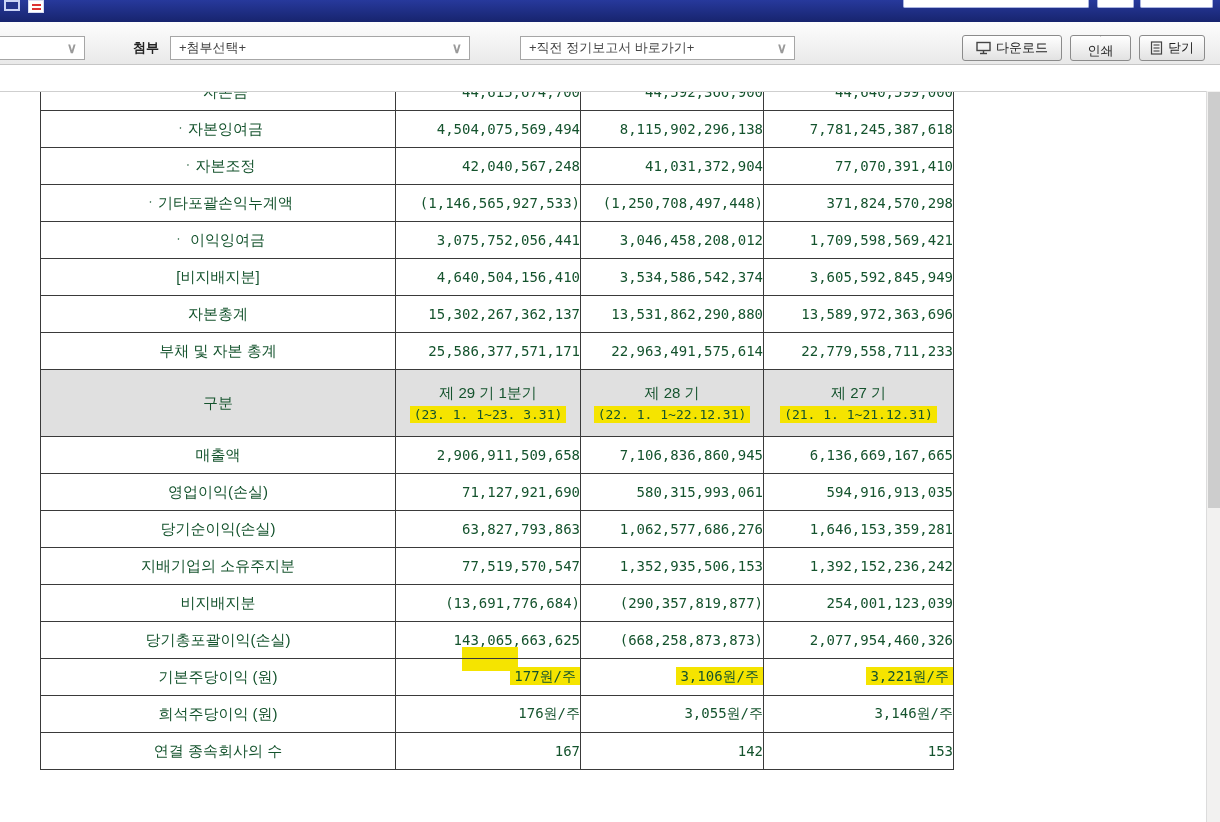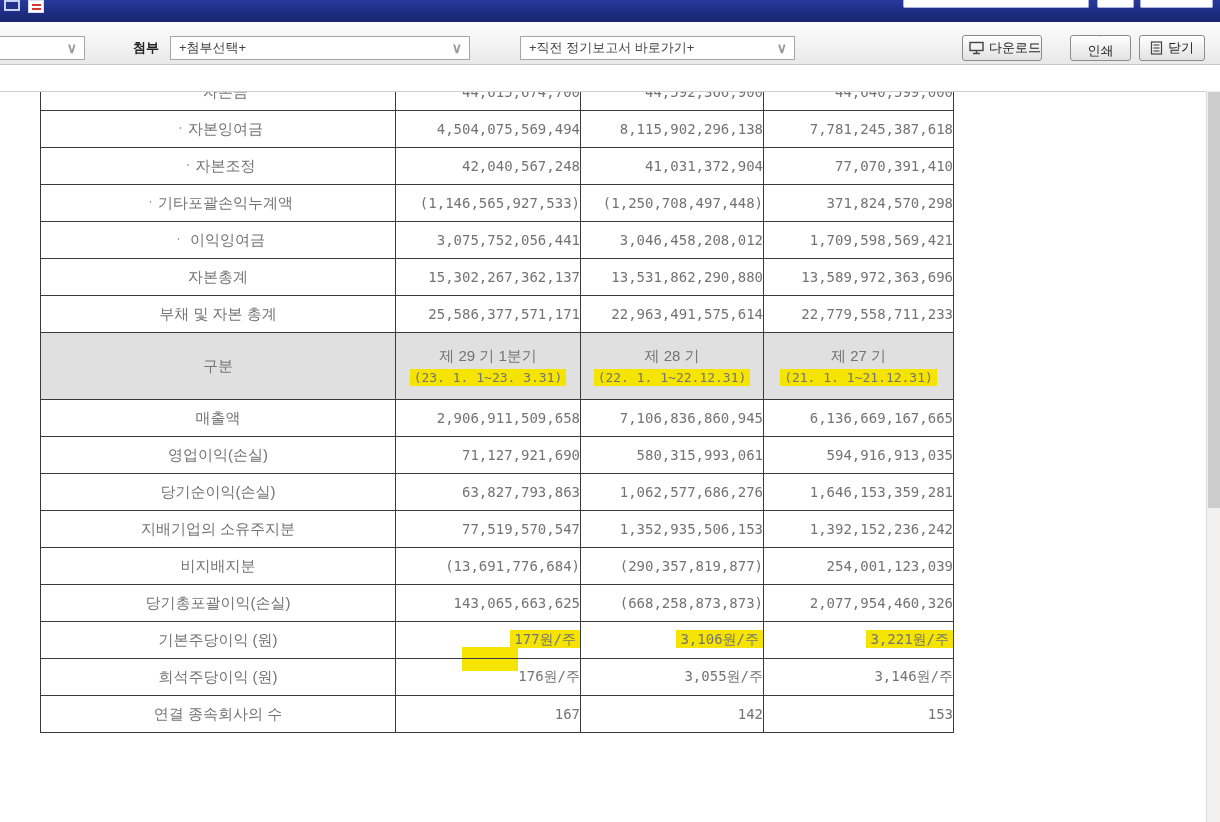--- a/index.html
+++ b/index.html
@@ -33,32 +33,32 @@
                font-size:14px; font-weight:bold; }
   .select-left   { left:-120px; width:205px; }
   .select-attach { left:170px;  width:300px; }
   .select-report { left:520px;  width:275px; }
   .attach-label { position:absolute; left:133px; top:14px; line-height:24px;
                   font-size:13px; font-weight:bold; color:#222; }
   .tb-btn { position:absolute; top:13px; height:26px; border:1px solid #8b8b8b; border-radius:3px;
             background:linear-gradient(#ffffff,#e2e2e2); font-size:13px; color:#222;
             display:flex; align-items:center; justify-content:center; gap:5px;
             font-family:inherit; cursor:pointer; }
-  .btn-download { left:962px;  width:80px;justify-content:flex-end; }
+  .btn-download { left:962px;  width:100px; }
   .btn-print    { left:1070px; width:61px;flex-direction:column; }
   .btn-close    { left:1139px; width:66px; }
   .tb-btn svg { display:block; }
   
   .doc { position:absolute; top:91px; left:0; width:1206px; height:731px;
          background:#fff; border-top:1px solid #cfcfcf; overflow:hidden; }
   .spill { position:absolute; left:462px; top:555px; width:56px; height:24px;
            background:var(--hl); z-index:0; }
   table.fin { position:absolute; top:-19px; left:40px; width:913px;
               border-collapse:collapse; table-layout:fixed; z-index:1;
-              font-size:15px; color:#737373; background:transparent; }
+              font-size:15px; color:#14532d; background:transparent; }
   table.fin td { border:1px solid #3a3a3a; height:37px; padding:0 0;
                  white-space:nowrap; overflow:hidden; }
   td.lbl { text-align:center; padding-left:7px; }
   td.num { text-align:right; padding-right:10px;
            font-family:"DejaVu Sans Mono", monospace; font-size:14px; }
   tr.hdr-row td { height:67px; background:#e0e0e0; text-align:center; vertical-align:middle; }
   .hdr-title { line-height:1.6; }
   .hdr-period { font-family:"DejaVu Sans Mono", monospace; font-size:13px; line-height:1.5; }
   .hl { background:var(--hl); padding:1px 4px; }
   
@@ -158,20 +158,26 @@
           <td class="lbl">ㆍ기타포괄손익누계액</td>
           <td class="num">(1,146,565,927,533)</td>
           <td class="num">(1,250,708,497,448)</td>
           <td class="num">371,824,570,298</td>
         </tr>
         <tr>
           <td class="lbl">ㆍ 이익잉여금</td>
           <td class="num">3,075,752,056,441</td>
           <td class="num">3,046,458,208,012</td>
           <td class="num">1,709,598,569,421</td>
+        </tr>
+        <tr>
+          <td class="lbl">[비지배지분]</td>
+          <td class="num">4,640,504,156,410</td>
+          <td class="num">3,534,586,542,374</td>
+          <td class="num">3,605,592,845,949</td>
         </tr>
         <tr>
           <td class="lbl">자본총계</td>
           <td class="num">15,302,267,362,137</td>
           <td class="num">13,531,862,290,880</td>
           <td class="num">13,589,972,363,696</td>
         </tr>
         <tr>
           <td class="lbl">부채 및 자본 총계</td>
           <td class="num">25,586,377,571,171</td>

